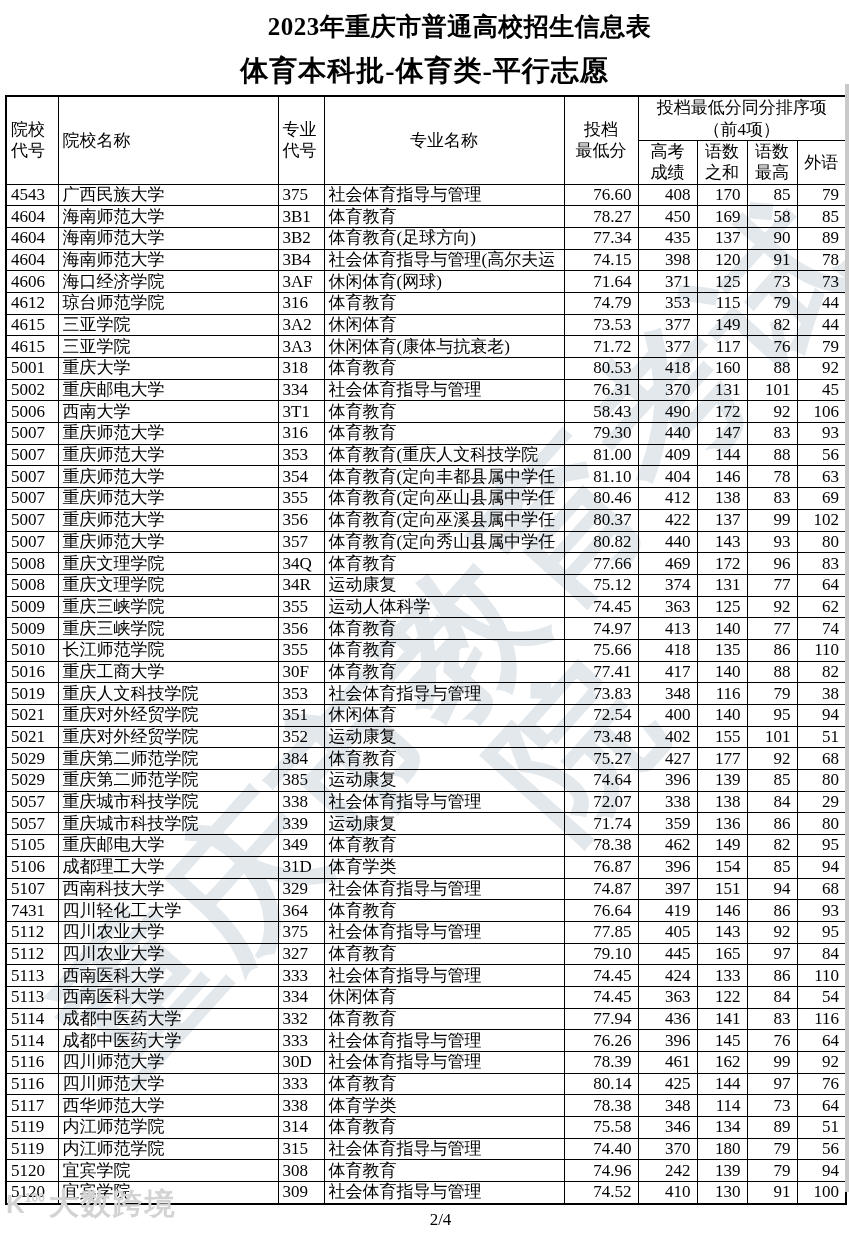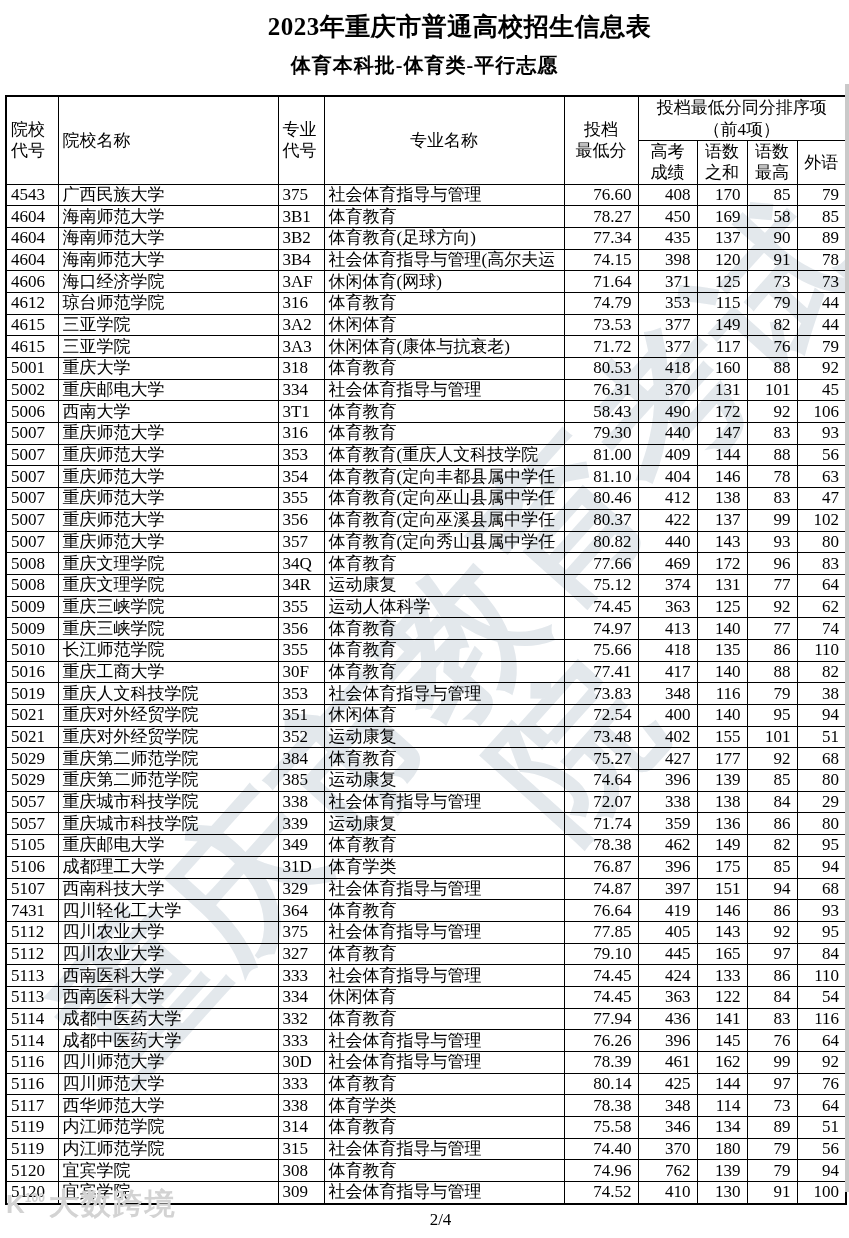--- a/index.html
+++ b/index.html
@@ -7,21 +7,21 @@
     width:849px;height:1238px;position:relative;overflow:hidden;
     font-family:"Liberation Serif","DejaVu Serif",serif;color:#000;
   }
   .page{position:absolute;inset:0;}
   .doc-title{
     position:absolute;top:10px;left:0;width:100%;text-align:center;
     font-size:25px;font-weight:bold;letter-spacing:0.5px;margin-left:35px;
   }
   .doc-subtitle{
     position:absolute;top:52px;left:0;width:100%;text-align:center;
-    font-size:20px;font-weight:bold;letter-spacing:1px;
+    font-size:28px;font-weight:bold;letter-spacing:1px;
   }
   table.score-table{
     position:absolute;left:5px;top:95px;width:840px;
     border-collapse:collapse;table-layout:fixed;
     font-size:17px;
   }
   .score-table th,.score-table td{
     border:1px solid #000;padding:0 4px;overflow:hidden;white-space:nowrap;
     font-weight:normal;
   }
@@ -282,21 +282,21 @@
         </tr>
         <tr>
           <td class="t-left">5007</td>
           <td class="t-left">重庆师范大学</td>
           <td class="t-left">355</td>
           <td class="t-left">体育教育(定向巫山县属中学任</td>
           <td class="t-right">80.46</td>
           <td class="t-right">412</td>
           <td class="t-right">138</td>
           <td class="t-right">83</td>
-          <td class="t-right">47</td>
+          <td class="t-right">69</td>
         </tr>
         <tr>
           <td class="t-left">5007</td>
           <td class="t-left">重庆师范大学</td>
           <td class="t-left">356</td>
           <td class="t-left">体育教育(定向巫溪县属中学任</td>
           <td class="t-right">80.37</td>
           <td class="t-right">422</td>
           <td class="t-right">137</td>
           <td class="t-right">99</td>
@@ -467,21 +467,21 @@
           <td class="t-right">82</td>
           <td class="t-right">95</td>
         </tr>
         <tr>
           <td class="t-left">5106</td>
           <td class="t-left">成都理工大学</td>
           <td class="t-left">31D</td>
           <td class="t-left">体育学类</td>
           <td class="t-right">76.87</td>
           <td class="t-right">396</td>
-          <td class="t-right">175</td>
+          <td class="t-right">154</td>
           <td class="t-right">85</td>
           <td class="t-right">94</td>
         </tr>
         <tr>
           <td class="t-left">5107</td>
           <td class="t-left">西南科技大学</td>
           <td class="t-left">329</td>
           <td class="t-left">社会体育指导与管理</td>
           <td class="t-right">74.87</td>
           <td class="t-right">397</td>
@@ -620,21 +620,21 @@
           <td class="t-right">180</td>
           <td class="t-right">79</td>
           <td class="t-right">56</td>
         </tr>
         <tr>
           <td class="t-left">5120</td>
           <td class="t-left">宜宾学院</td>
           <td class="t-left">308</td>
           <td class="t-left">体育教育</td>
           <td class="t-right">74.96</td>
-          <td class="t-right">762</td>
+          <td class="t-right">242</td>
           <td class="t-right">139</td>
           <td class="t-right">79</td>
           <td class="t-right">94</td>
         </tr>
         <tr>
           <td class="t-left">5120</td>
           <td class="t-left">宜宾学院</td>
           <td class="t-left">309</td>
           <td class="t-left">社会体育指导与管理</td>
           <td class="t-right">74.52</td>

